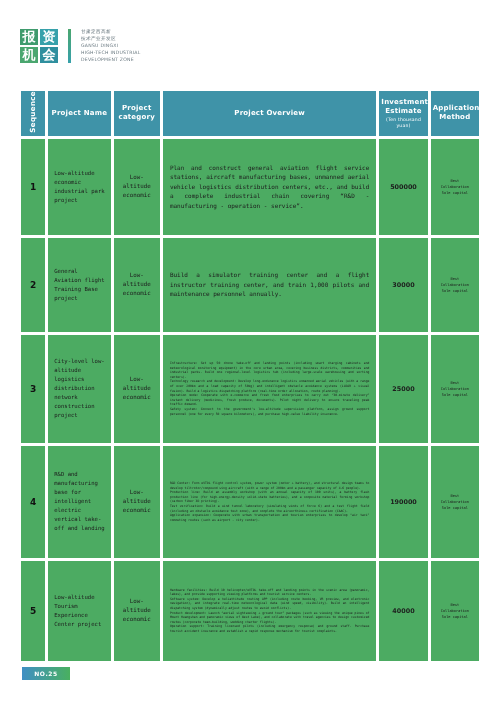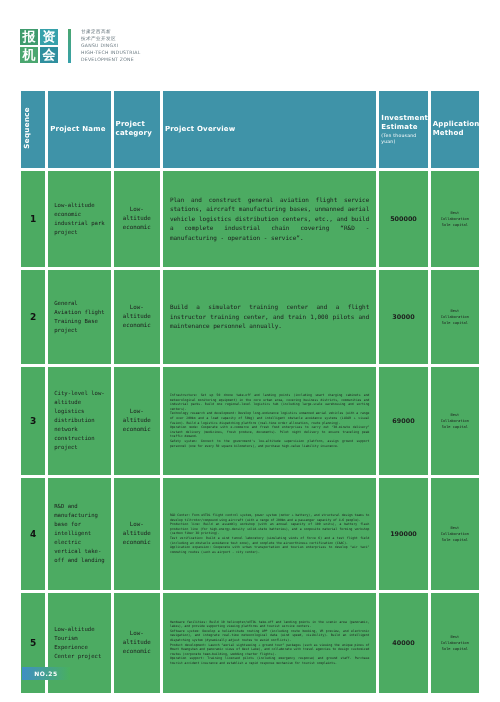--- a/index.html
+++ b/index.html
@@ -72,23 +72,23 @@
     border-spacing:3px 3px;
     table-layout:fixed;
   }
   .tbl th{
     background:#3f93a8;
     color:#ffffff;
     font-family:"DejaVu Sans", sans-serif;
     font-weight:700;
     font-size:7px;
     line-height:9px;
-    text-align:left;
+    text-align:center;
     vertical-align:middle;
-    padding:16px 2px;
+    padding:0 2px;
     letter-spacing:.2px;
     height:38px;
     box-sizing:border-box;
   }
   .th-seq{width:24px;}
   .th-name{width:62px;margin-top:28px;}
   .th-cat{width:46px;}
   .th-ovw{width:212px;font-size:9px;margin-top:24px;}
   .th-inv{width:48px;}
   .th-coop{width:48px;}
@@ -246,21 +246,21 @@
         <tr class="r3">
           <td class="c-seq">3</td>
           <td class="c-name">City-level low-altitude logistics distribution network construction project</td>
           <td class="c-cat">Low-altitude economic</td>
           <td class="c-ovw dense">
             <div>Infrastructure: Set up 50 drone take-off and landing points (including smart charging cabinets and meteorological monitoring equipment) in the core urban area, covering business districts, communities and industrial parks. Build one regional-level logistics hub (including large-scale warehousing and sorting centers).</div>
             <div>Technology research and development: Develop long-endurance logistics unmanned aerial vehicles (with a range of over 200km and a load capacity of 50kg) and intelligent obstacle avoidance systems (LiDAR + visual fusion). Build a logistics dispatching platform (real-time order allocation, route planning).</div>
             <div>Operation mode: Cooperate with e-commerce and fresh food enterprises to carry out “30-minute delivery” instant delivery (medicines, fresh produce, documents). Pilot night delivery to ensure traveling peak traffic demand.</div>
             <div>Safety system: Connect to the government's low-altitude supervision platform, assign ground support personnel (one for every 50 square kilometers), and purchase high-value liability insurance.</div>
           </td>
-          <td class="c-inv">69000</td>
+          <td class="c-inv">25000</td>
           <td class="c-coop">
             <span class="coop-l">Best</span>
             <span class="coop-l">Collaboration</span>
             <span class="coop-l">Sole capital</span>
           </td>
         </tr>
         <tr class="r4">
           <td class="c-seq">4</td>
           <td class="c-name">R&amp;D and manufacturing base for intelligent electric vertical take-off and landing</td>
           <td class="c-cat">Low-altitude economic</td>

